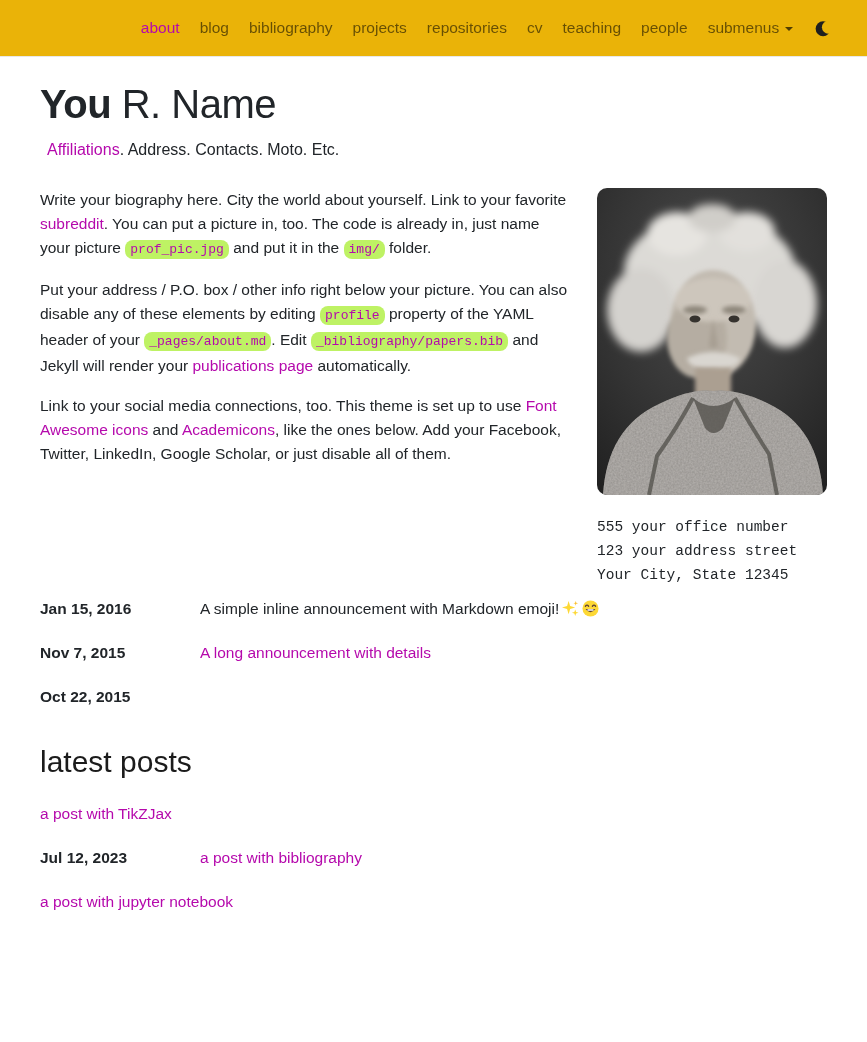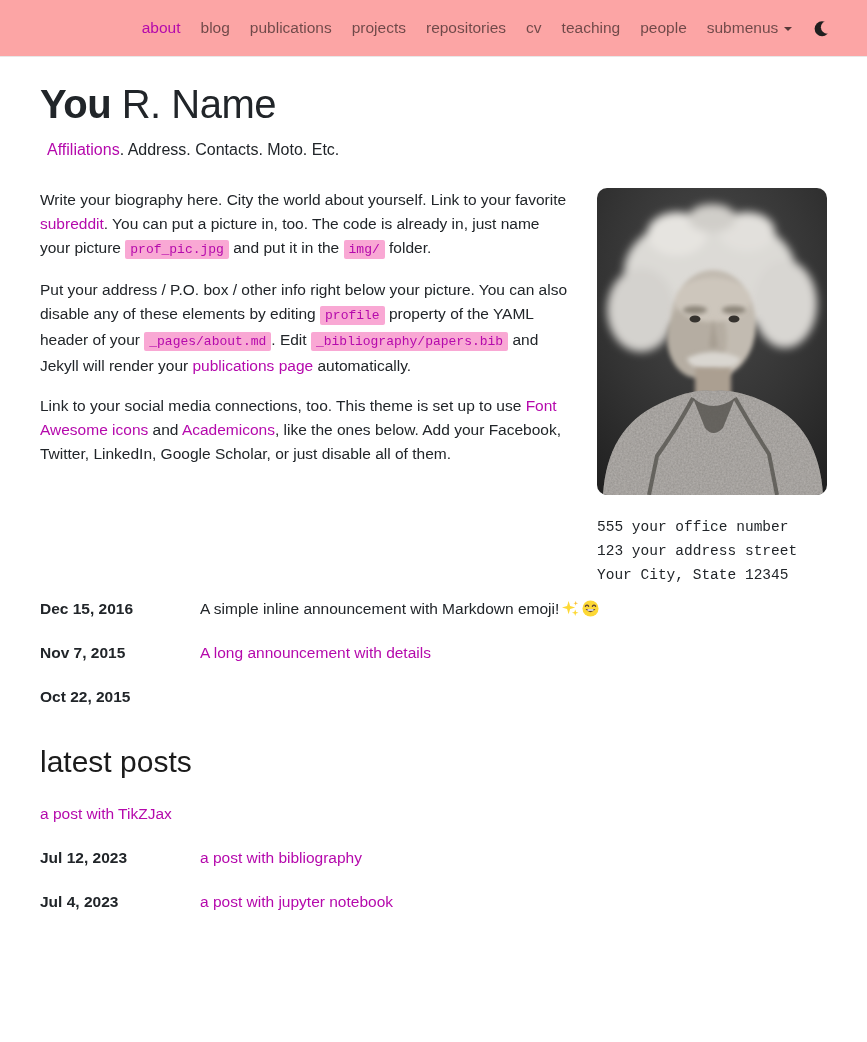--- a/index.html
+++ b/index.html
@@ -7,21 +7,21 @@
   body {
     width: 867px; height: 1042px; overflow: hidden;
     background: #ffffff; color: #212529;
     font-family: "Liberation Sans", "DejaVu Sans", sans-serif;
     font-size: 15.5px; line-height: 24px;
   }
   a, .ilink { color: #b509ac; text-decoration: none; cursor: pointer; }
 
   
   .navbar {
-    height: 57px; background: #fca5a5; border-bottom: 1px solid #e8e8e8;
+    height: 57px; background: #eab308; border-bottom: 1px solid #e8e8e8;
     display: flex; align-items: center; justify-content: center;
     padding-left: 96px;
   }
   .nav-item {
     margin: 0 10px; color: rgba(0,0,0,0.56); cursor: pointer;
     font-size: 15.5px; white-space: nowrap;
   }
   .nav-item.active { color: #b509ac; }
   .caret {
     display: inline-block; margin-left: 6px; vertical-align: 2px;
@@ -36,22 +36,22 @@
   h1.post-title { font-size: 40px; line-height: 48px; font-weight: 400; margin: 23px 0 10px; letter-spacing: -0.5px; }
   h1.post-title .fname { font-weight: 700; }
   p.desc { font-size: 16px; margin: 0 7px 26px; }
 
   
   .bio-flex { display: flex; justify-content: space-between; align-items: flex-start; }
   .bio-text { width: 528px; }
   .bio-text p { margin: 0 0 16px; }
   .icode {
     font-family: "Liberation Mono", "DejaVu Sans Mono", monospace;
-    font-size: 13px; color: #b509ac; background: #f9a8d4;
-    padding: 2px 5px; border-radius: 2px; white-space: nowrap;
+    font-size: 13px; color: #b509ac; background: #bef264;
+    padding: 2px 5px; border-radius: 8px; white-space: nowrap;
   }
   .profile-col { width: 230px; }
   .profile-photo { width: 230px; height: 307px; border-radius: 10px; display: block; }
   .address {
     margin-top: 20px; font-family: "Liberation Mono", "DejaVu Sans Mono", monospace;
     font-size: 14.5px; line-height: 24px; color: #212529;
   }
 
   
   h2.section-title { font-size: 30px; line-height: 36px; font-weight: 400; color: #1b1b1b; margin: 25px 0 12px; }
@@ -60,21 +60,21 @@
   .row-date { width: 160px; flex-shrink: 0; font-weight: 700; }
   .row-text { flex: 1; }
   .emoji { width: 17px; height: 17px; vertical-align: -3px; margin-left: 3px; }
 </style>
 </head>
 <body>
 
 <nav class="navbar">
   <span class="nav-item active">about</span>
   <span class="nav-item">blog</span>
-  <span class="nav-item">publications</span>
+  <span class="nav-item">bibliography</span>
   <span class="nav-item">projects</span>
   <span class="nav-item">repositories</span>
   <span class="nav-item">cv</span>
   <span class="nav-item">teaching</span>
   <span class="nav-item">people</span>
   <span class="nav-item"><span>submenus</span><span class="caret"></span></span>
   <span class="moon-btn">
     <svg width="17" height="17" viewBox="0 0 16 16">
       <mask id="crescent">
           <rect width="16" height="16" fill="#fff"></rect>
@@ -161,21 +161,21 @@
         <div>555 your office number</div>
         <div>123 your address street</div>
         <div>Your City, State 12345</div>
       </div>
     </div>
   </div>
 
   <section>
     <div class="rows">
       <div class="row">
-        <div class="row-date">Dec 15, 2016</div>
+        <div class="row-date">Jan 15, 2016</div>
         <div class="row-text"><span>A simple inline announcement with Markdown emoji!</span><svg class="emoji" viewBox="0 0 18 18">
               <path d="M7 1 L8.6 6.4 L14 8 L8.6 9.6 L7 15 L5.4 9.6 L0 8 L5.4 6.4 Z" fill="#fdd835"></path>
               <path d="M14 10 L14.9 12.6 L17.5 13.5 L14.9 14.4 L14 17 L13.1 14.4 L10.5 13.5 L13.1 12.6 Z" fill="#fdd835"></path>
               <path d="M14.5 1 L15.1 2.9 L17 3.5 L15.1 4.1 L14.5 6 L13.9 4.1 L12 3.5 L13.9 2.9 Z" fill="#fbc02d"></path>
             </svg><svg class="emoji" viewBox="0 0 18 18">
               <circle cx="9" cy="9" r="8.5" fill="#fdd835"></circle>
               <path d="M3.6 6.6 Q5.3 4.4 7 6.6" stroke="#5d4037" stroke-width="1.4" fill="none" stroke-linecap="round"></path>
               <path d="M11 6.6 Q12.7 4.4 14.4 6.6" stroke="#5d4037" stroke-width="1.4" fill="none" stroke-linecap="round"></path>
               <path d="M3.8 9.5 Q9 16.5 14.2 9.5 Z" fill="#5d4037"></path>
               <rect x="5.6" y="9.7" width="6.8" height="1.8" rx="0.9" fill="#ffffff"></rect>
@@ -195,19 +195,18 @@
     <h2 class="section-title">latest posts</h2>
     <div class="rows">
       <div class="row">
         <div class="row-text"><a>a post with TikZJax</a></div>
       </div>
       <div class="row">
         <div class="row-date">Jul 12, 2023</div>
         <div class="row-text"><a>a post with bibliography</a></div>
       </div>
       <div class="row">
-        <div class="row-date">Jul 4, 2023</div>
         <div class="row-text"><a>a post with jupyter notebook</a></div>
       </div>
     </div>
   </section>
 
 </div>
 
 </body></html>

